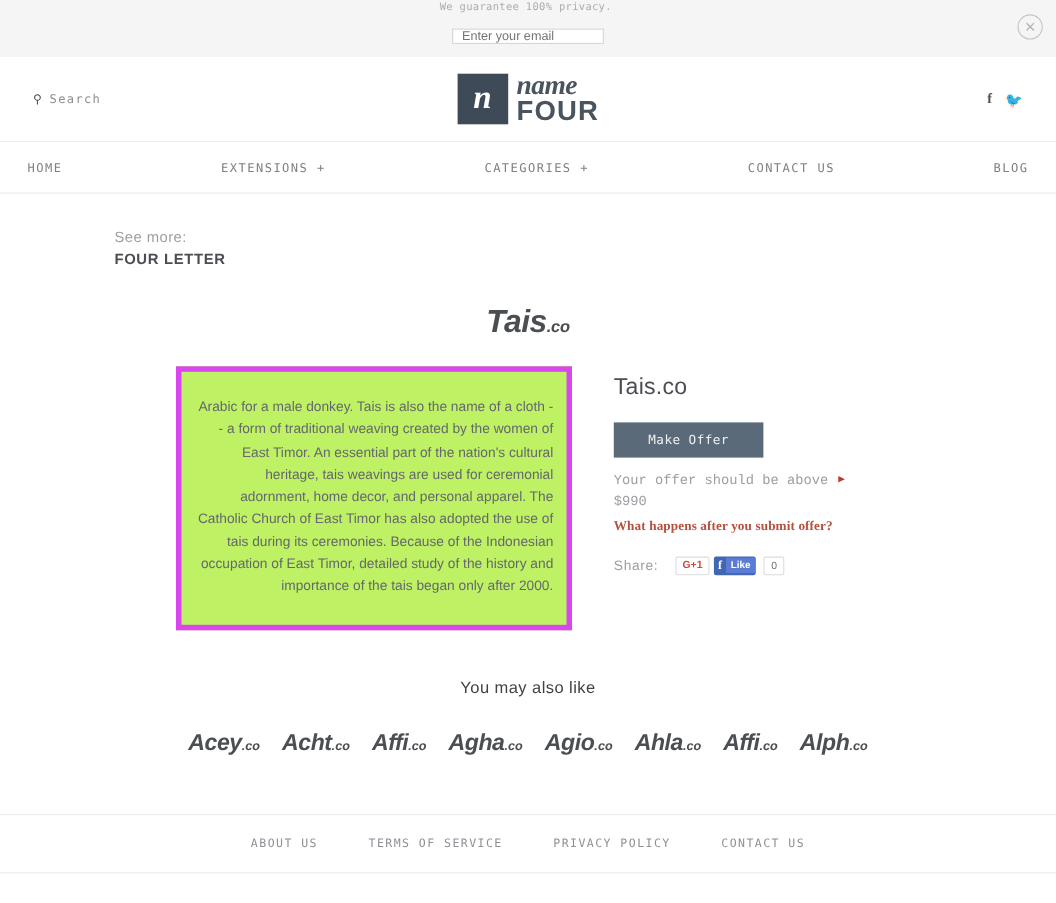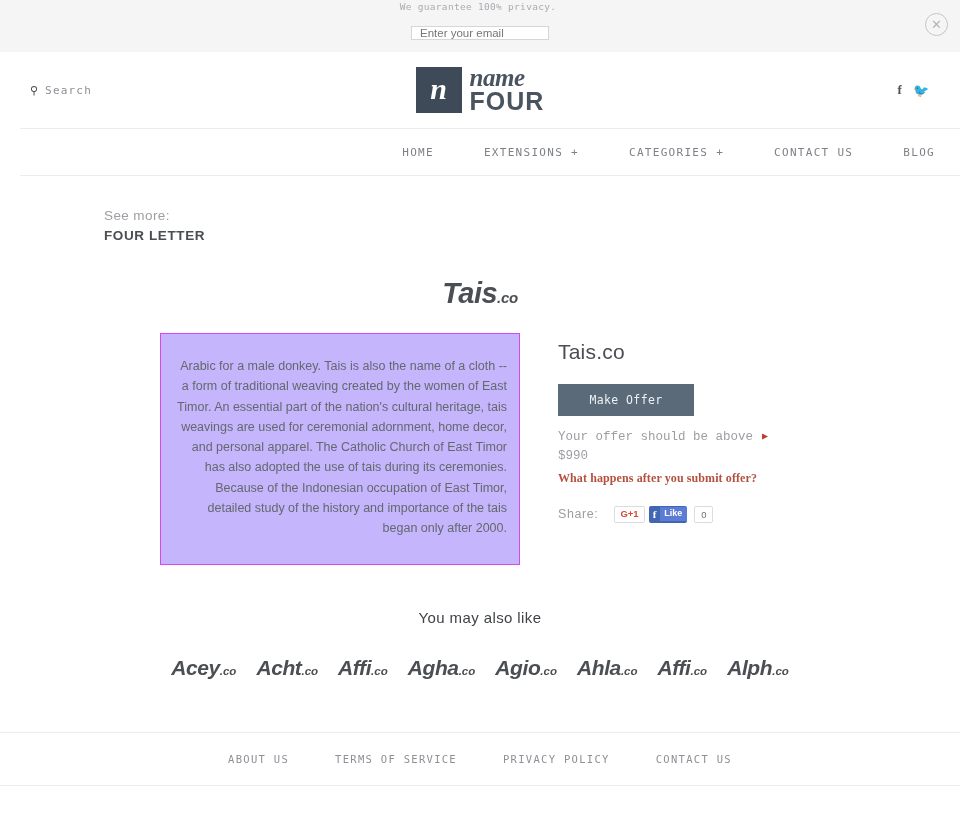--- a/index.html
+++ b/index.html
@@ -91,21 +91,21 @@
   }
   .social {
     position: absolute; right: 30px; top: 50%; transform: translateY(-50%);
     display: flex; align-items: center; gap: 12px;
   }
   .social span { font-size: 13px; color: #4f5256; cursor: pointer; }
 
   
   .nav {
     height: 48px; border-top: 1px solid #ececec; border-bottom: 1px solid #ececec;
-    display: flex; align-items: center; justify-content: flex-end; gap: 0; margin-left: 20px;
+    display: flex; align-items: center; justify-content: space-between; gap: 0;
   }
   .nav a {
     font-size: 11px; color: #7e8186; letter-spacing: 1.3px;
     padding: 0 25px; text-decoration: none; cursor: pointer;
     font-family: "DejaVu Sans Mono", monospace;
   }
 
   
   .seemore {
     padding: 30px 0 0 104px;
@@ -136,21 +136,21 @@
   .col-left { width: 360px; position: relative; }
   .tab-head {
     display: inline-block;
     border: 1px solid #e6e6e6; border-bottom: none;
     background: #fff; padding: 7px 14px 6px 14px;
     font-family: "Liberation Serif", serif;
     font-size: 12.5px; color: #4f5256; position: relative; z-index: 2;
     margin-left: 0;
   }
   .tab-body {
-    border: 1px solid #d946ef; background: #c4b5fd;
+    border: 5px solid #d946ef; background: #bef264;
     margin-top: -1px; padding: 22px 12px 26px 12px;
     font-size: 12.5px; line-height: 1.62; color: #65686c;
     text-align: right;
   }
   .col-right { flex: 1; padding-top: 6px; }
   .dom-title {
     font-size: 21px; color: #4a4d52; letter-spacing: 0.2px; margin-bottom: 20px;
   }
   .offer-btn {
     width: 136px; height: 32px; background: #5b6a78;

